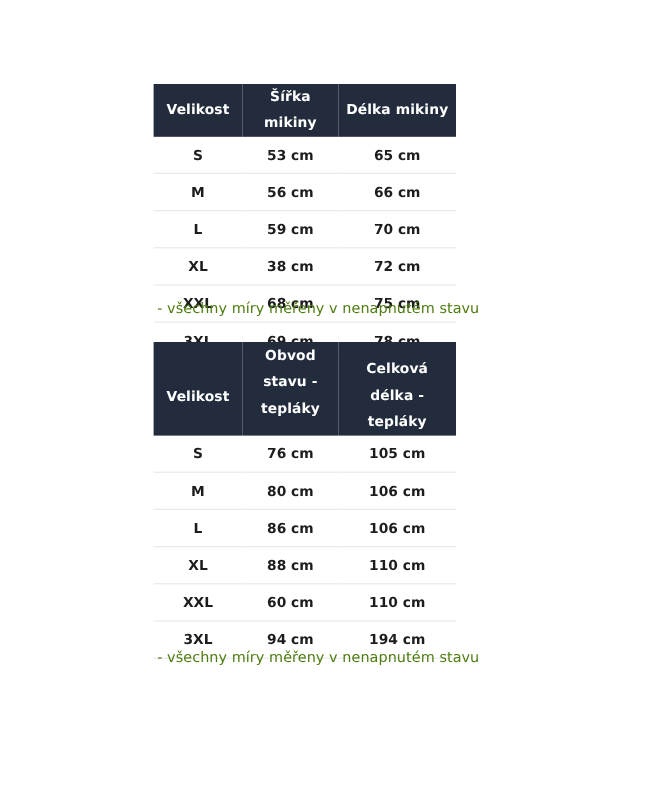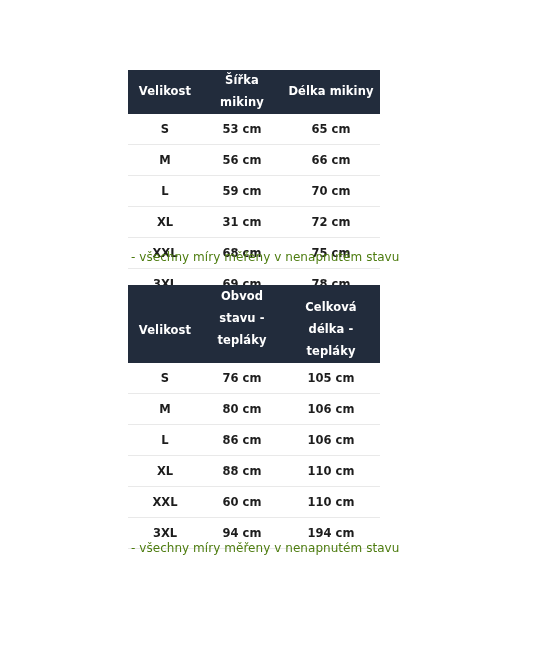--- a/index.html
+++ b/index.html
@@ -98,21 +98,21 @@
         <td>56 cm</td>
         <td>66 cm</td>
       </tr>
       <tr>
         <td>L</td>
         <td>59 cm</td>
         <td>70 cm</td>
       </tr>
       <tr>
         <td>XL</td>
-        <td>31 cm</td>
+        <td>38 cm</td>
         <td>72 cm</td>
       </tr>
       <tr>
         <td>XXL</td>
         <td>68 cm</td>
         <td>75 cm</td>
       </tr>
       <tr>
         <td>3XL</td>
         <td>69 cm</td>

